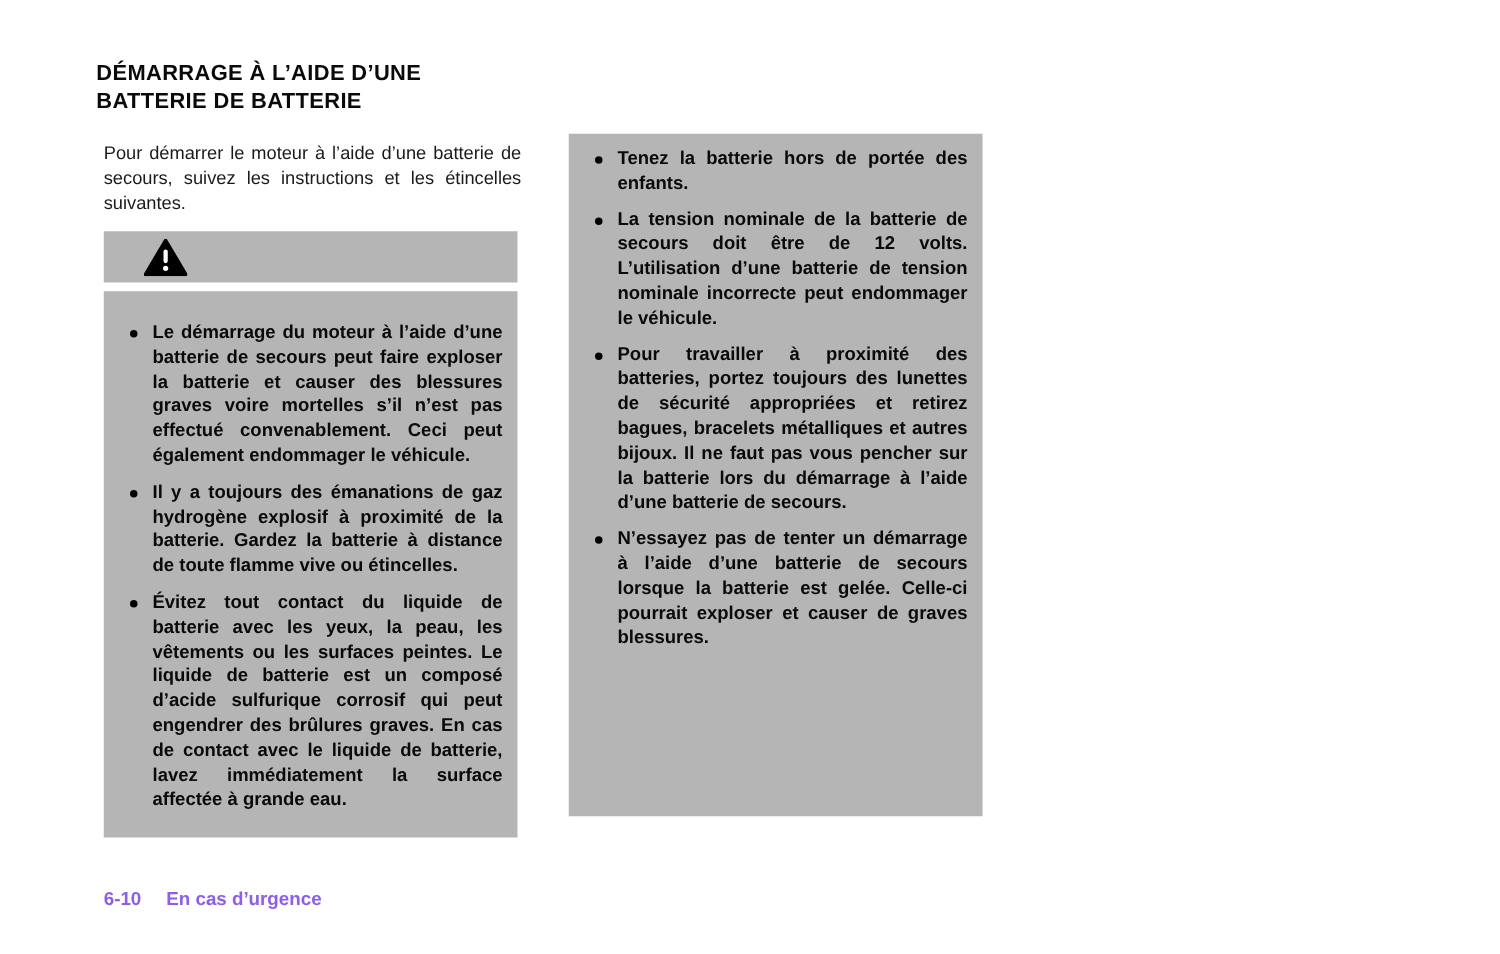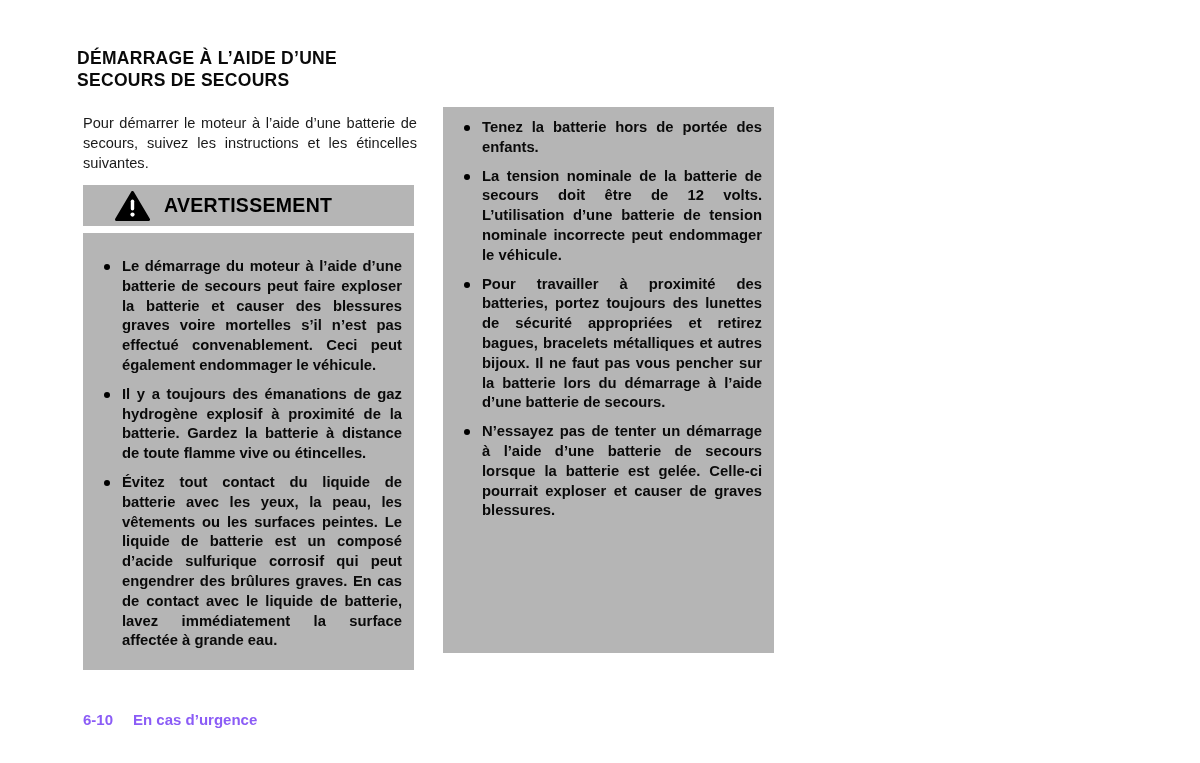--- a/index.html
+++ b/index.html
@@ -58,21 +58,21 @@
     background: #b5b5b5;
   }
   .warn-box.left {
     left: 83px;
     top: 233px;
     width: 331px;
     height: 437px;
     padding: 24px 12px 0 14px;
   }
   .warn-box.right {
-    left: 443px;
+    left: 455px;
     top: 107px;
     width: 331px;
     height: 546px;
     padding: 11px 12px 0 14px;
   }
   ul.warn-list { list-style: none; }
   ul.warn-list li {
     position: relative;
     padding-left: 25px;
     margin-bottom: 9px;
@@ -100,34 +100,33 @@
     font-weight: bold;
     color: #8b5cf6;
   }
   .footer .section { margin-left: 20px; }
 </style>
 </head>
 <body>
 
 <h1 class="page-title">
   <div>DÉMARRAGE À L’AIDE D’UNE</div>
-  <div>SECOURS DE SECOURS</div>
+  <div>BATTERIE DE BATTERIE</div>
 </h1>
 
 <p class="intro">Pour démarrer le moteur à l’aide d’une batterie de secours, suivez les instructions et les étincelles suivantes.</p>
 
 <div class="warn-header">
   <span class="tri">
     <svg width="35" height="30" viewBox="0 0 35 30" aria-hidden="true">
       <path d="M17.5 1.5 L33.5 28.5 L1.5 28.5 Z" fill="#000" stroke="#000" stroke-width="3" stroke-linejoin="round"></path>
       <rect x="15.8" y="8.5" width="3.4" height="11" rx="1.7" fill="#fff"></rect>
       <circle cx="17.5" cy="23.6" r="2.1" fill="#fff"></circle>
     </svg>
   </span>
-  <span class="label">AVERTISSEMENT</span>
 </div>
 
 <div class="warn-box left">
   <ul class="warn-list">
     <li>Le démarrage du moteur à l’aide d’une batterie de secours peut faire exploser la batterie et causer des blessures graves voire mortelles s’il n’est pas effectué convenablement. Ceci peut également endommager le véhicule.</li>
     <li>Il y a toujours des émanations de gaz hydrogène explosif à proximité de la batterie. Gardez la batterie à distance de toute flamme vive ou étincelles.</li>
     <li>Évitez tout contact du liquide de batterie avec les yeux, la peau, les vêtements ou les surfaces peintes. Le liquide de batterie est un composé d’acide sulfurique corrosif qui peut engendrer des brûlures graves. En cas de contact avec le liquide de batterie, lavez immédiatement la surface affectée à grande eau.</li>
   </ul>
 </div>
 

